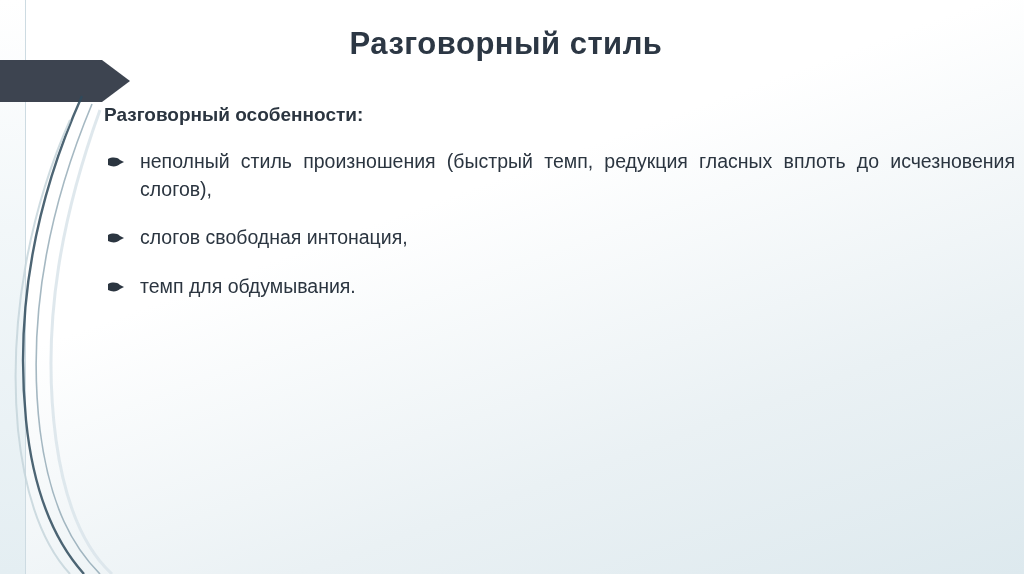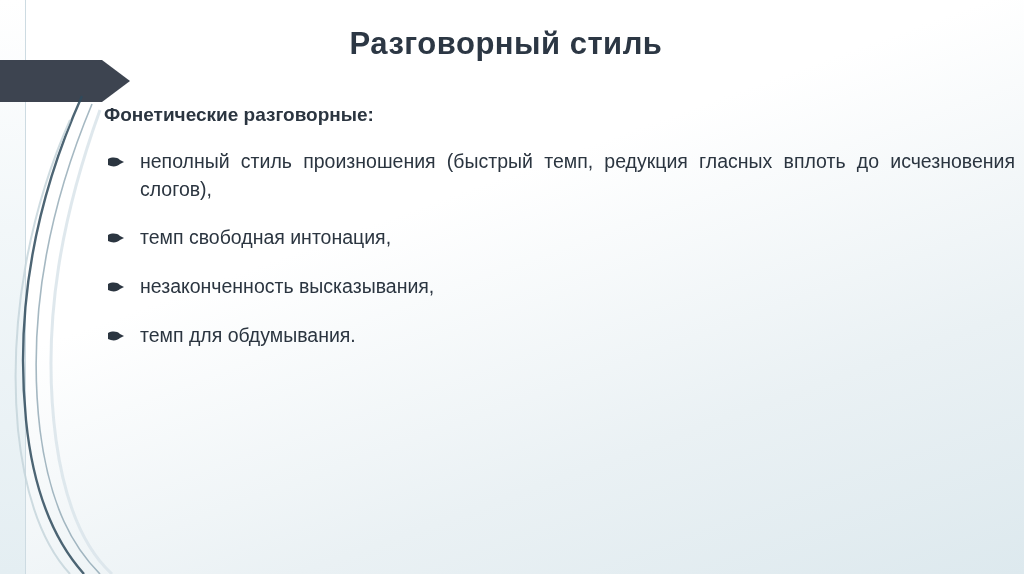--- a/index.html
+++ b/index.html
@@ -111,40 +111,34 @@
   <svg class="curves" viewBox="0 0 200 574" preserveAspectRatio="none">
     <path d="M82 96 C 40 190, 14 300, 26 420 C 34 500, 58 545, 84 574" fill="none" stroke="#2e4a5c" stroke-width="2.4" opacity="0.85"></path>
     <path d="M92 104 C 52 200, 26 312, 40 430 C 50 508, 74 548, 100 574" fill="none" stroke="#7f9aa8" stroke-width="1.6" opacity="0.7"></path>
     <path d="M70 120 C 30 210, 8 320, 18 430 C 26 505, 46 548, 70 574" fill="none" stroke="#c3d3da" stroke-width="2" opacity="0.8"></path>
     <path d="M100 110 C 64 210, 40 320, 56 440 C 66 512, 88 552, 112 574" fill="none" stroke="#dbe6eb" stroke-width="3" opacity="0.9"></path>
   </svg>
 
   <div class="title">Разговорный стиль</div>
 
   <div class="content">
-    <div class="subhead">Фонетические разговорные:</div>
+    <div class="subhead">Разговорный особенности:</div>
 
     <ul class="bullets">
       <li class="bullet justify">
         <svg class="bullet-marker" viewBox="0 0 16 10">
           <path d="M0 2 C 4 0, 9 0, 12 3 L 16 5 L 12 7 C 9 10, 4 10, 0 8 Z" fill="#2b3540"></path>
         </svg>
         <span>неполный стиль произношения (быстрый темп, редукция гласных вплоть до исчезновения слогов),</span>
       </li>
       <li class="bullet">
         <svg class="bullet-marker" viewBox="0 0 16 10">
           <path d="M0 2 C 4 0, 9 0, 12 3 L 16 5 L 12 7 C 9 10, 4 10, 0 8 Z" fill="#2b3540"></path>
         </svg>
-        <span>темп свободная интонация,</span>
-      </li>
-      <li class="bullet">
-        <svg class="bullet-marker" viewBox="0 0 16 10">
-          <path d="M0 2 C 4 0, 9 0, 12 3 L 16 5 L 12 7 C 9 10, 4 10, 0 8 Z" fill="#2b3540"></path>
-        </svg>
-        <span>незаконченность высказывания,</span>
+        <span>слогов свободная интонация,</span>
       </li>
       <li class="bullet">
         <svg class="bullet-marker" viewBox="0 0 16 10">
           <path d="M0 2 C 4 0, 9 0, 12 3 L 16 5 L 12 7 C 9 10, 4 10, 0 8 Z" fill="#2b3540"></path>
         </svg>
         <span>темп для обдумывания.</span>
       </li>
     </ul>
   </div>
 

